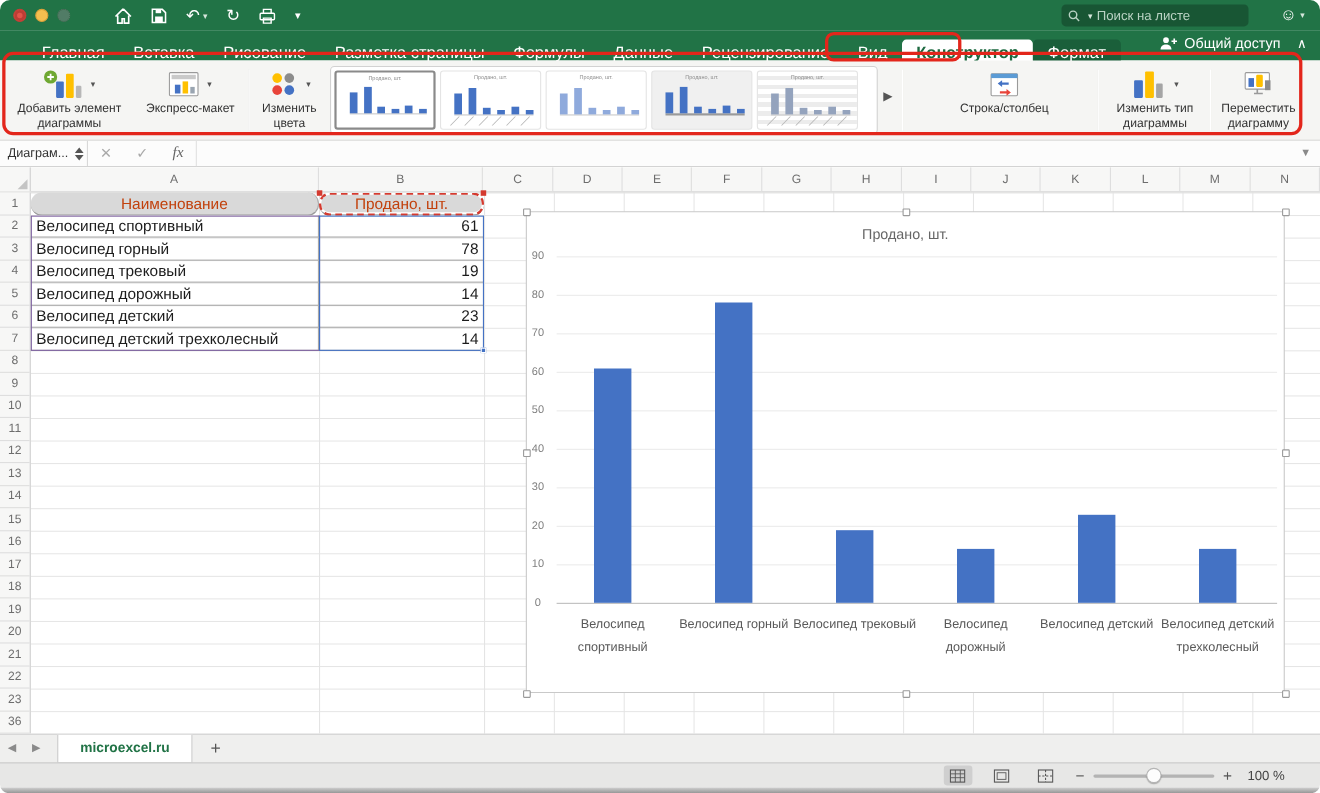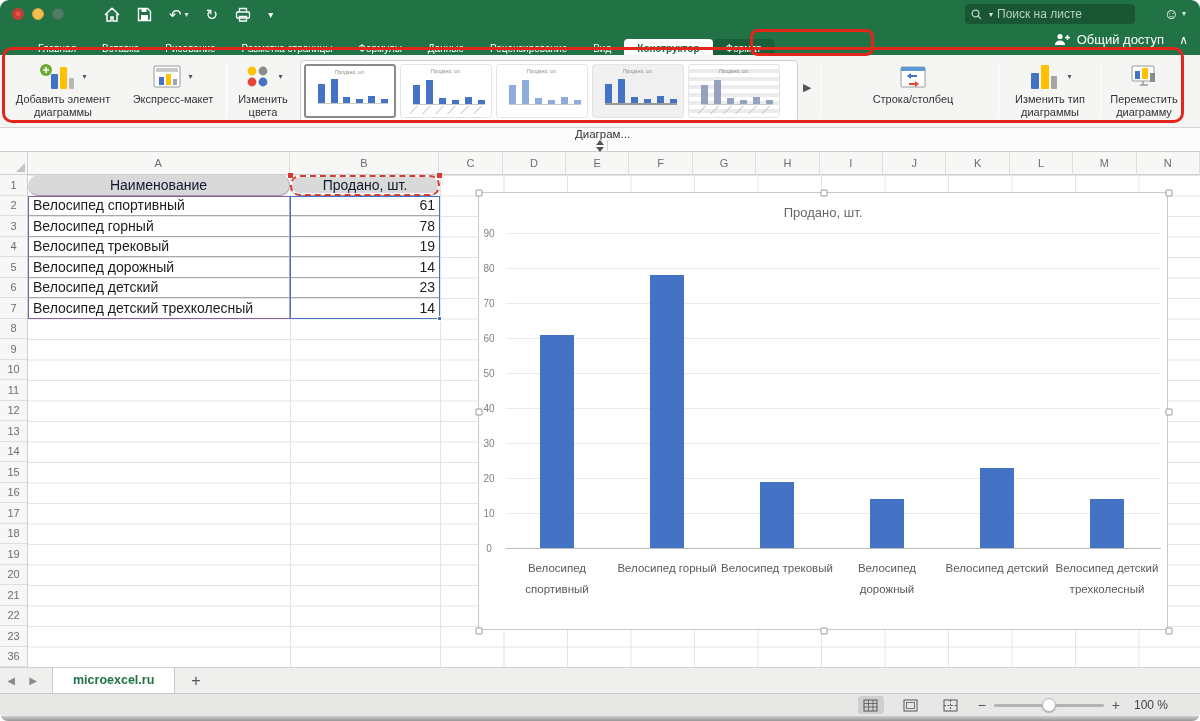--- a/index.html
+++ b/index.html
@@ -17,21 +17,21 @@
   .qaico { font-size:15px; line-height:15px; color:#fff; cursor:default; display:flex; align-items:center; }
   .mini-caret { font-size:8px; margin-left:3px; color:#d6e6dc; }
   .doc-title { position:absolute; left:50%; top:0; transform:translateX(-50%); height:28px; display:flex; align-items:center; gap:6px; color:#fff; font-size:13px; font-weight:bold; }
   .doc-icon { width:13px; height:14px; background:#e9f3ec; border-radius:2px; position:relative; }
   .doc-icon::before { content:""; position:absolute; left:2px; top:3px; right:2px; height:2px; background:#2e9658; box-shadow:0 4px 0 #2e9658, 0 8px 0 #2e9658; }
   .searchbox { position:absolute; right:65px; top:4px; width:170px; height:20px; background:rgba(0,0,0,.25); border-radius:4px; display:flex; align-items:center; padding:0 6px; gap:4px; color:#b9d2c3; font-size:12px; }
   .smiley { position:absolute; right:14px; top:5px; color:#fff; font-size:15px; display:flex; align-items:center; }
 
   
   .tabsrow { position:absolute; left:0; top:28px; width:100%; height:27px; background:#217346; display:flex; align-items:center; padding-left:25px; }
-  .tab { color:#fff; font-size:10px; padding:4px 13px; white-space:nowrap; border-radius:4px;margin-top:14px; }
+  .tab { color:#fff; font-size:15px; padding:4px 13px; white-space:nowrap; border-radius:4px;margin-top:14px; }
   .tab.active { background:#fff; color:#1d6a40; font-weight:bold; }
   .tab.darkbg { background:#1a5f3a; }
   .share { position:absolute; right:36px; top:32px; color:#fff; font-size:13px; display:flex; align-items:center; gap:6px; }
   .collapse-chevron { position:absolute; right:12px; top:33px; color:#fff; font-size:12px; }
 
   
   .ribbon { position:absolute; left:0; top:55px; width:100%; height:73px; background:#f5f5f3; border-bottom:1px solid #d4d4d4; }
   .rbtn { position:absolute; top:5px; height:62px; text-align:center; font-size:11px; line-height:13px; color:#333; }
   .ricon { height:33px; display:flex; align-items:center; justify-content:center; gap:2px; }
   .rsep { position:absolute; top:8px; width:1px; height:56px; background:#dcdcda; border-right:1px solid #fff; }
@@ -47,21 +47,21 @@
   .thumb.s4 { background:#f0f0f0; }
   .thumb.s4 .tbars { border-bottom:2px solid #9a9a9a; }
   .thumb.s5 { background:repeating-linear-gradient(180deg,#fff 0 4px,#ececec 4px 8px); }
   .thumb.s5 .tbars i { background:#94a3bd; }
   .gal-arrow { position:absolute; left:803px; top:26px; font-size:11px; color:#555; }
   .annot { position:absolute; border:3px solid #e3261b; pointer-events:none; z-index:60; }
   .anno-tab { left:750px; top:29px; width:124px; height:27px; border-radius:8px; }
   .anno-ribbon { left:2px; top:47px; width:1182px; height:76px; border-radius:10px; }
 
   
-  .fbar { position:absolute; left:0; top:128px; width:100%; height:24px; background:#fcfcfc; border-bottom:1px solid #cfcfcf; display:flex; align-items:center;flex-direction:column; }
+  .fbar { position:absolute; left:0; top:128px; width:100%; height:24px; background:#fcfcfc; border-bottom:1px solid #cfcfcf; display:flex; align-items:center; }
   .namebox { width:64px; height:100%; font-size:11.5px; color:#333; display:flex; align-items:center; padding-left:7px; }
   .stepper { width:16px; height:100%; display:flex; flex-direction:column; align-items:center; justify-content:center; gap:2px; border-right:1px solid #d8d8d8; }
   .stepper i { width:0; height:0; border-left:4px solid transparent; border-right:4px solid transparent; }
   .stepper .up { border-bottom:5px solid #555; }
   .stepper .dn { border-top:5px solid #555; }
   .fbtn { color:#a9a9a9; font-size:13px; padding:0 11px; }
   .fx { font-family:"Liberation Serif",serif; font-style:italic; color:#666; font-size:14px; }
   .fbar-input { flex:1; height:100%; border-left:1px solid #e2e2e2; }
   .fbar-caret { color:#8a8a8a; font-size:10px; padding-right:8px; }
 
@@ -77,21 +77,21 @@
       background-image:linear-gradient(to bottom,#e4e4e4 1px,transparent 1px); background-size:100% 20.5px; }
   .gridcols { position:absolute; left:440px; right:0; top:23px; bottom:0;
       background-image:linear-gradient(to right,#e4e4e4 1px,transparent 1px); background-size:63.5px 100%; }
   .vline { position:absolute; top:23px; bottom:0; width:1px; background:#e4e4e4; }
 
   
   .tbl { position:absolute; left:28px; top:23px; width:412px; height:143.5px; font-size:14px; color:#1c1c1c; }
   .tcell { position:absolute; height:20.5px; display:flex; align-items:center; border-bottom:1px solid #a8a8a8; }
   .tcell.cA { left:0; width:262px; padding-left:5px; border-right:1px solid #a8a8a8; }
   .tcell.cB { left:262px; width:150px; justify-content:flex-end; padding-right:5px; }
-  .tcell.hdr { background:#d9d9d9; justify-content:center; padding:0; color:#0f172a; border-bottom:1px solid #9a9a9a;border-radius:10px; }
+  .tcell.hdr { background:#d9d9d9; justify-content:center; padding:0; color:#c2410c; border-bottom:1px solid #9a9a9a;border-radius:10px; }
   .tcell.hdrB { box-shadow:inset 0 0 0 2px #fff; outline:2px dashed #d43a2f; outline-offset:-2px; }
   .range-a { position:absolute; left:0; top:20.5px; width:263px; height:123px; border:1.5px solid #8064a2; pointer-events:none; }
   .range-b { position:absolute; left:262px; top:20.5px; width:150px; height:123px; border:1.5px solid #4472c4; pointer-events:none; }
   .fillhandle { position:absolute; right:-3px; bottom:-3px; width:5px; height:5px; background:#4472c4; border:1px solid #fff; }
   .redsq { position:absolute; width:5px; height:5px; background:#d43a2f; }
 
   
   .chart { position:absolute; left:478px; top:40px; width:690px; height:438px; background:#fff; border:1px solid #c9c9c9; border-radius:3px; z-index:5; }
   .chart-title { position:absolute; left:0; right:0; top:12px; text-align:center; font-size:13px; color:#666; }
   .gline { position:absolute; left:27px; width:655px; height:1px; background:#ebebeb; }

